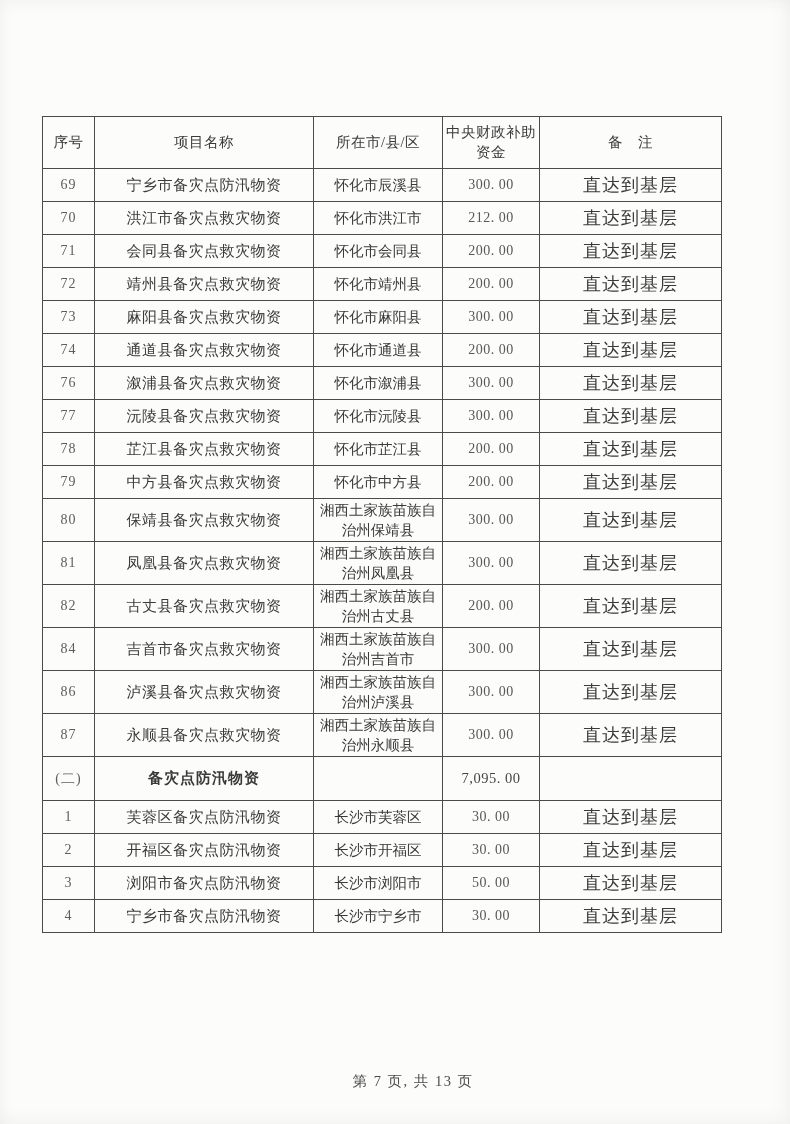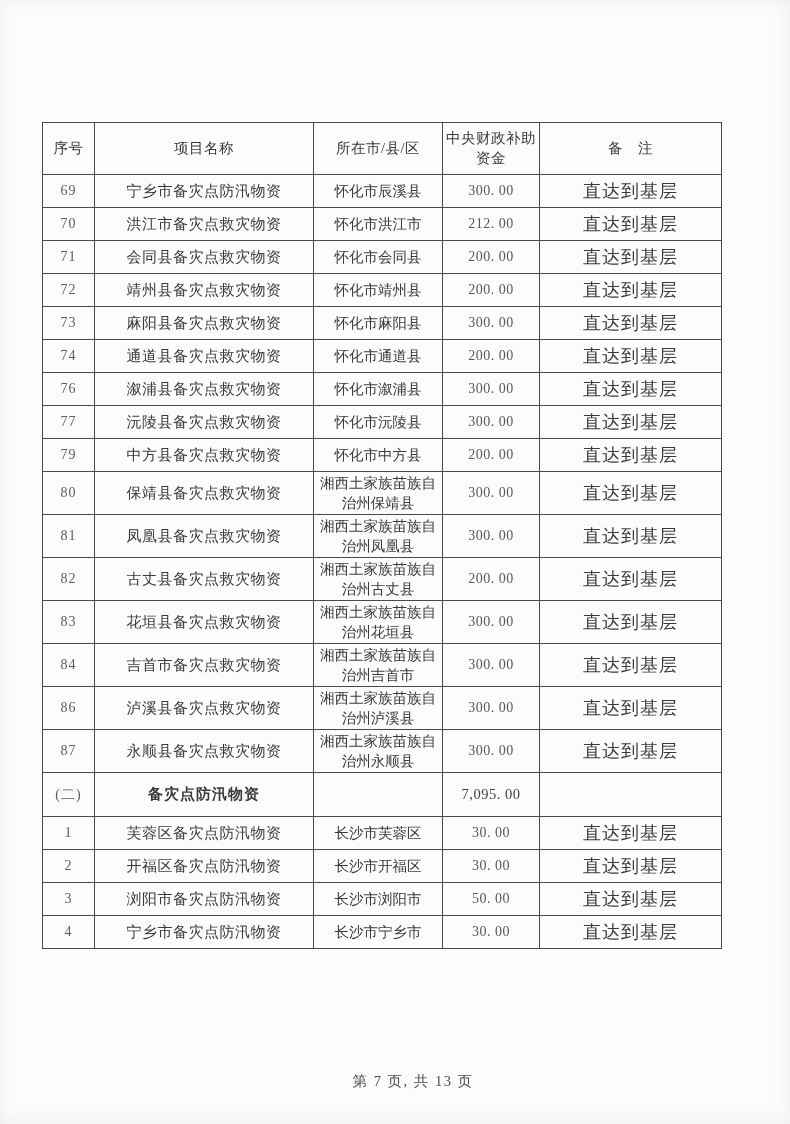--- a/index.html
+++ b/index.html
@@ -12,21 +12,21 @@
     position: relative;
     background: #fcfcfa;
     box-shadow: inset -6px -6px 14px rgba(120,120,115,0.06),
                 inset 4px 6px 12px rgba(120,120,115,0.05);
     font-family: "Liberation Serif", "DejaVu Serif", serif;
     overflow: hidden;
   }
   .table-wrap {
     position: absolute;
     left: 42px;
-    top: 122px;
+    top: 116px;
     width: 679px;
   }
   table {
     border-collapse: collapse;
     table-layout: fixed;
     width: 679px;
     color: #3a3a38;
   }
   th, td {
     border: 1.6px solid #4a4a47;
@@ -162,20 +162,27 @@
     <td class="c-note">直达到基层</td>
   </tr>
         <tr>
     <td class="c-no">77</td>
     <td class="c-name">沅陵县备灾点救灾物资</td>
     <td class="c-loc">怀化市沅陵县</td>
     <td class="c-amt">300. 00</td>
     <td class="c-note">直达到基层</td>
   </tr>
         <tr>
+    <td class="c-no">78</td>
+    <td class="c-name">芷江县备灾点救灾物资</td>
+    <td class="c-loc">怀化市芷江县</td>
+    <td class="c-amt">200. 00</td>
+    <td class="c-note">直达到基层</td>
+  </tr>
+        <tr>
     <td class="c-no">79</td>
     <td class="c-name">中方县备灾点救灾物资</td>
     <td class="c-loc">怀化市中方县</td>
     <td class="c-amt">200. 00</td>
     <td class="c-note">直达到基层</td>
   </tr>
         <tr>
     <td class="c-no">80</td>
     <td class="c-name">保靖县备灾点救灾物资</td>
     <td class="c-loc">湘西土家族苗族自治州保靖县</td>
@@ -187,27 +194,20 @@
     <td class="c-name">凤凰县备灾点救灾物资</td>
     <td class="c-loc">湘西土家族苗族自治州凤凰县</td>
     <td class="c-amt">300. 00</td>
     <td class="c-note">直达到基层</td>
   </tr>
         <tr>
     <td class="c-no">82</td>
     <td class="c-name">古丈县备灾点救灾物资</td>
     <td class="c-loc">湘西土家族苗族自治州古丈县</td>
     <td class="c-amt">200. 00</td>
-    <td class="c-note">直达到基层</td>
-  </tr>
-        <tr>
-    <td class="c-no">83</td>
-    <td class="c-name">花垣县备灾点救灾物资</td>
-    <td class="c-loc">湘西土家族苗族自治州花垣县</td>
-    <td class="c-amt">300. 00</td>
     <td class="c-note">直达到基层</td>
   </tr>
         <tr>
     <td class="c-no">84</td>
     <td class="c-name">吉首市备灾点救灾物资</td>
     <td class="c-loc">湘西土家族苗族自治州吉首市</td>
     <td class="c-amt">300. 00</td>
     <td class="c-note">直达到基层</td>
   </tr>
         <tr>

